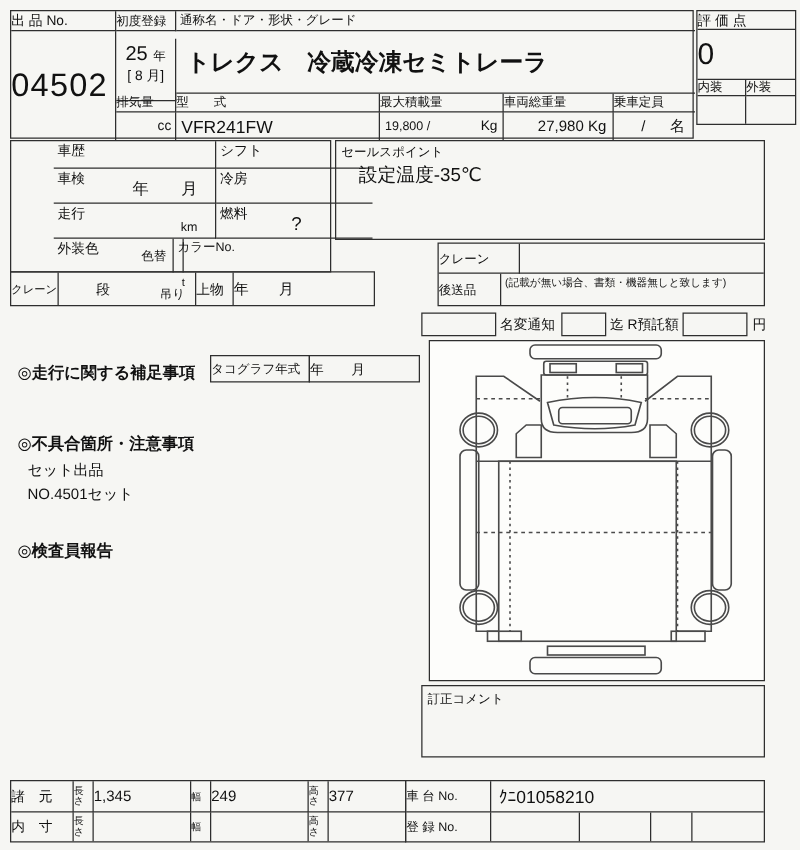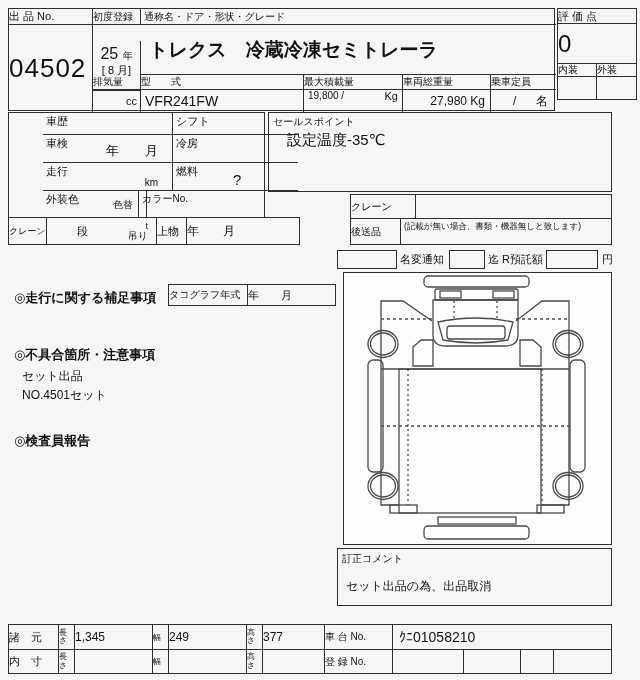--- a/index.html
+++ b/index.html
@@ -27,21 +27,21 @@
   <div class="cell br bb ctr" style="left:0;top:0;width:84px;height:16px;font-size:11px;">
       <span>出 品 No.</span>
     </div>
   <div class="cell br ctr" style="left:0;top:16px;width:84px;height:87px;font-size:26px;letter-spacing:1px;">
       <span>04502</span>
     </div>
 
   <div class="cell br bb ctr" style="left:84px;top:0;width:48px;height:16px;font-size:10px;">
       <span>初度登録</span>
     </div>
-  <div class="cell br bb" style="left:84px;top:32px;width:48px;height:50px;text-align:center;">
+  <div class="cell br bb" style="left:84px;top:22px;width:48px;height:50px;text-align:center;">
     <div style="margin-top:4px;"><span style="font-size:16px;">25</span> <span style="font-size:10px;">年</span></div>
     <div style="font-size:11px;">[ 8 月]</div>
   </div>
 
   <div class="cell bb lbl-sm" style="left:132px;top:0;width:415px;height:16px;"><span>通称名・ドア・形状・グレード</span></div>
   <div class="cell bb" style="left:132px;top:16px;width:415px;height:50px;display:flex;align-items:center;">
     <span style="font-size:19px;font-weight:600;padding-left:8px;">トレクス　冷蔵冷凍セミトレーラ</span>
   </div>
 
   <div class="cell br bb ctr" style="left:84px;top:66px;width:48px;height:15px;font-size:10px;">
@@ -55,21 +55,21 @@
     </div>
   <div class="cell br bb ctr" style="left:394px;top:66px;width:88px;height:15px;font-size:10px;">
       <span>車両総重量</span>
     </div>
   <div class="cell bb ctr" style="left:482px;top:66px;width:65px;height:15px;font-size:10px;">
       <span>乗車定員</span>
     </div>
 
   <div class="cell br" style="left:84px;top:81px;width:48px;height:22px;font-size:11px;text-align:right;padding:5px 3px 0 0;"><span>cc</span></div>
   <div class="cell br" style="left:132px;top:81px;width:163px;height:22px;font-size:14px;padding:3px 0 0 4px;"><span>VFR241FW</span></div>
-  <div class="cell br" style="left:295px;top:81px;width:99px;height:22px;display:flex;justify-content:space-between;padding:0 4px;">
+  <div class="cell br" style="left:295px;top:81px;width:99px;height:22px;display:flex;align-items:center;justify-content:space-between;padding:0 4px;">
     <span style="font-size:10px;">19,800 /</span>
     <span style="font-size:11px;">Kg</span>
   </div>
   <div class="cell br" style="left:394px;top:81px;width:88px;height:22px;font-size:12px;text-align:right;padding:4px 5px 0 0;"><span>27,980 Kg</span></div>
   <div class="cell" style="left:482px;top:81px;width:65px;height:22px;display:flex;align-items:center;justify-content:space-between;padding:0 8px 0 22px;font-size:12px;">
     <span>/</span>
     <span>名</span>
   </div>
 </div>
 
@@ -218,21 +218,20 @@
     <rect x="46" y="232" width="27" height="8"></rect>
     <rect x="193" y="232" width="27" height="8"></rect>
 
     <rect x="94" y="244" width="78" height="7"></rect>
     <rect x="80" y="253" width="105" height="13" rx="4"></rect>
   </svg>
 </div>
 
 <div class="abs b" style="left:337px;top:548px;width:275px;height:58px;">
   <div class="abs" style="left:4px;top:3px;font-size:10px;">訂正コメント</div>
-  <div class="abs" style="left:8px;top:29px;font-size:12px;">セット出品の為、出品取消</div>
 </div>
 
 <div class="abs b" style="left:8px;top:624px;width:317px;height:50px;">
 
   <div class="cell br bb ctr" style="left:0;top:0;width:50px;height:25px;font-size:11px;">
       <span>諸　元</span>
     </div>
   <div class="cell br bb ctr pre" style="left:50px;top:0;width:16px;height:25px;font-size:8px;"><span class="pre">長
 さ</span></div>
   <div class="cell br bb ctr" style="left:66px;top:0;width:78px;height:25px;font-size:12px;">

